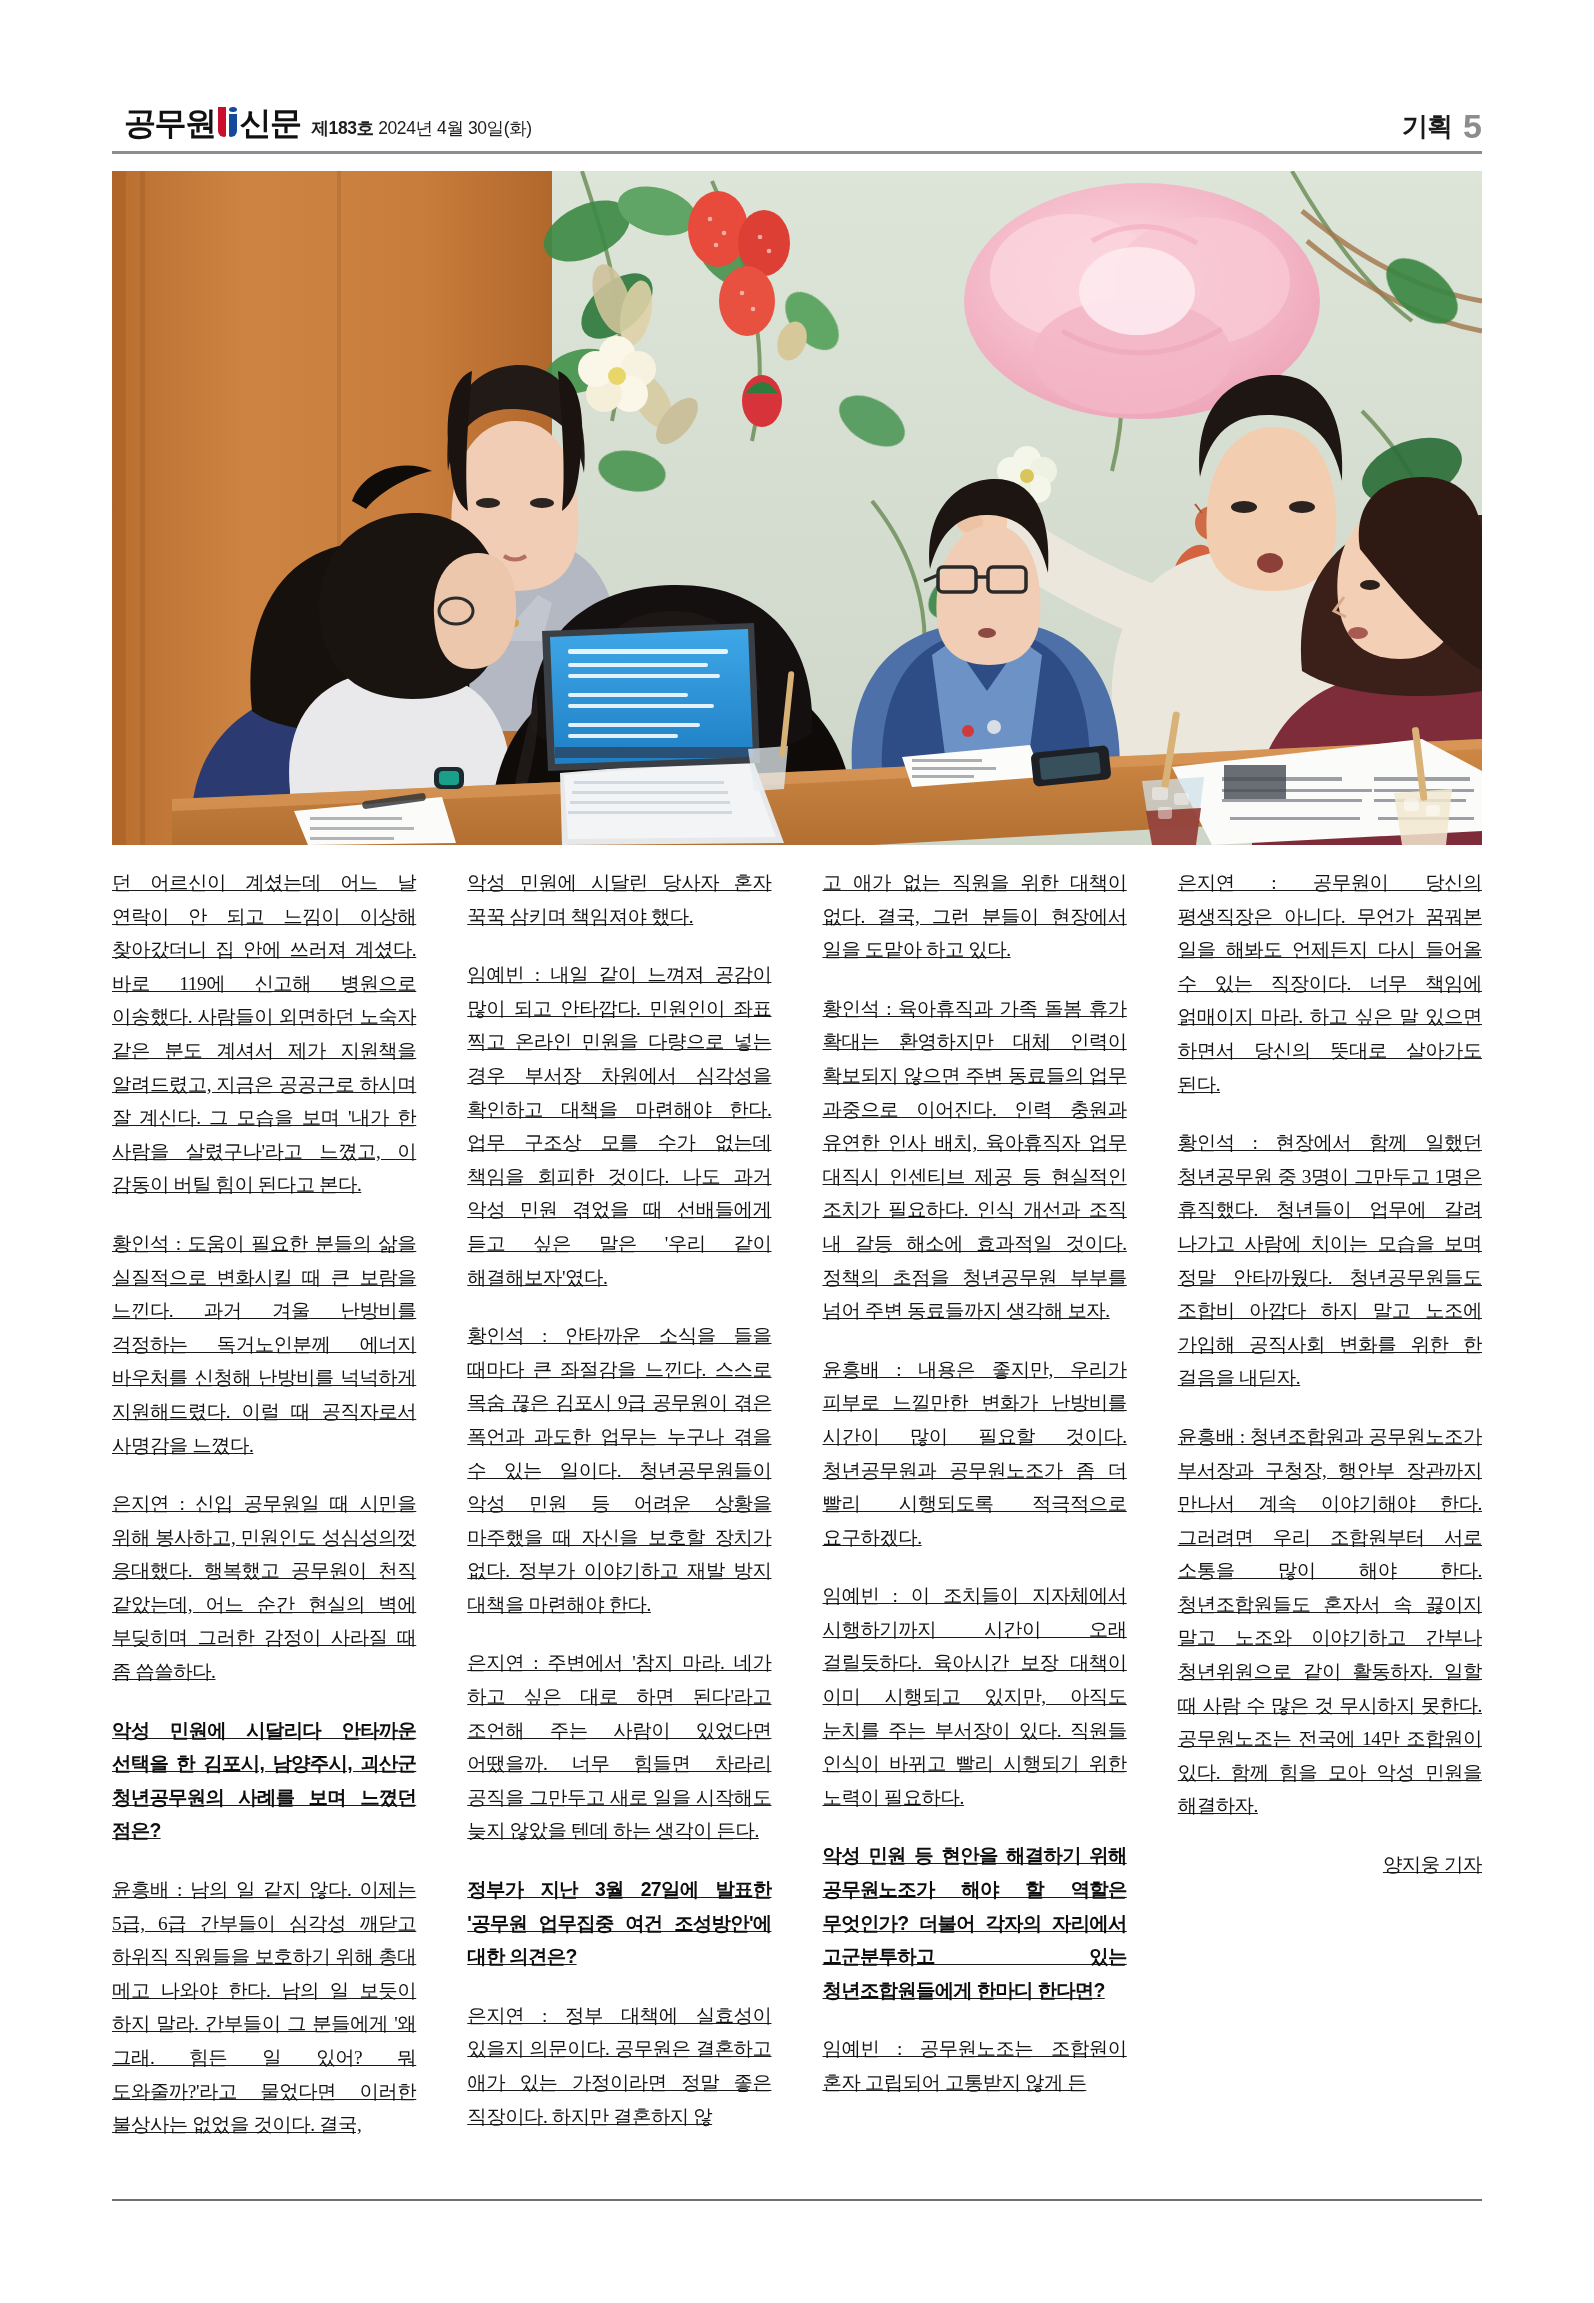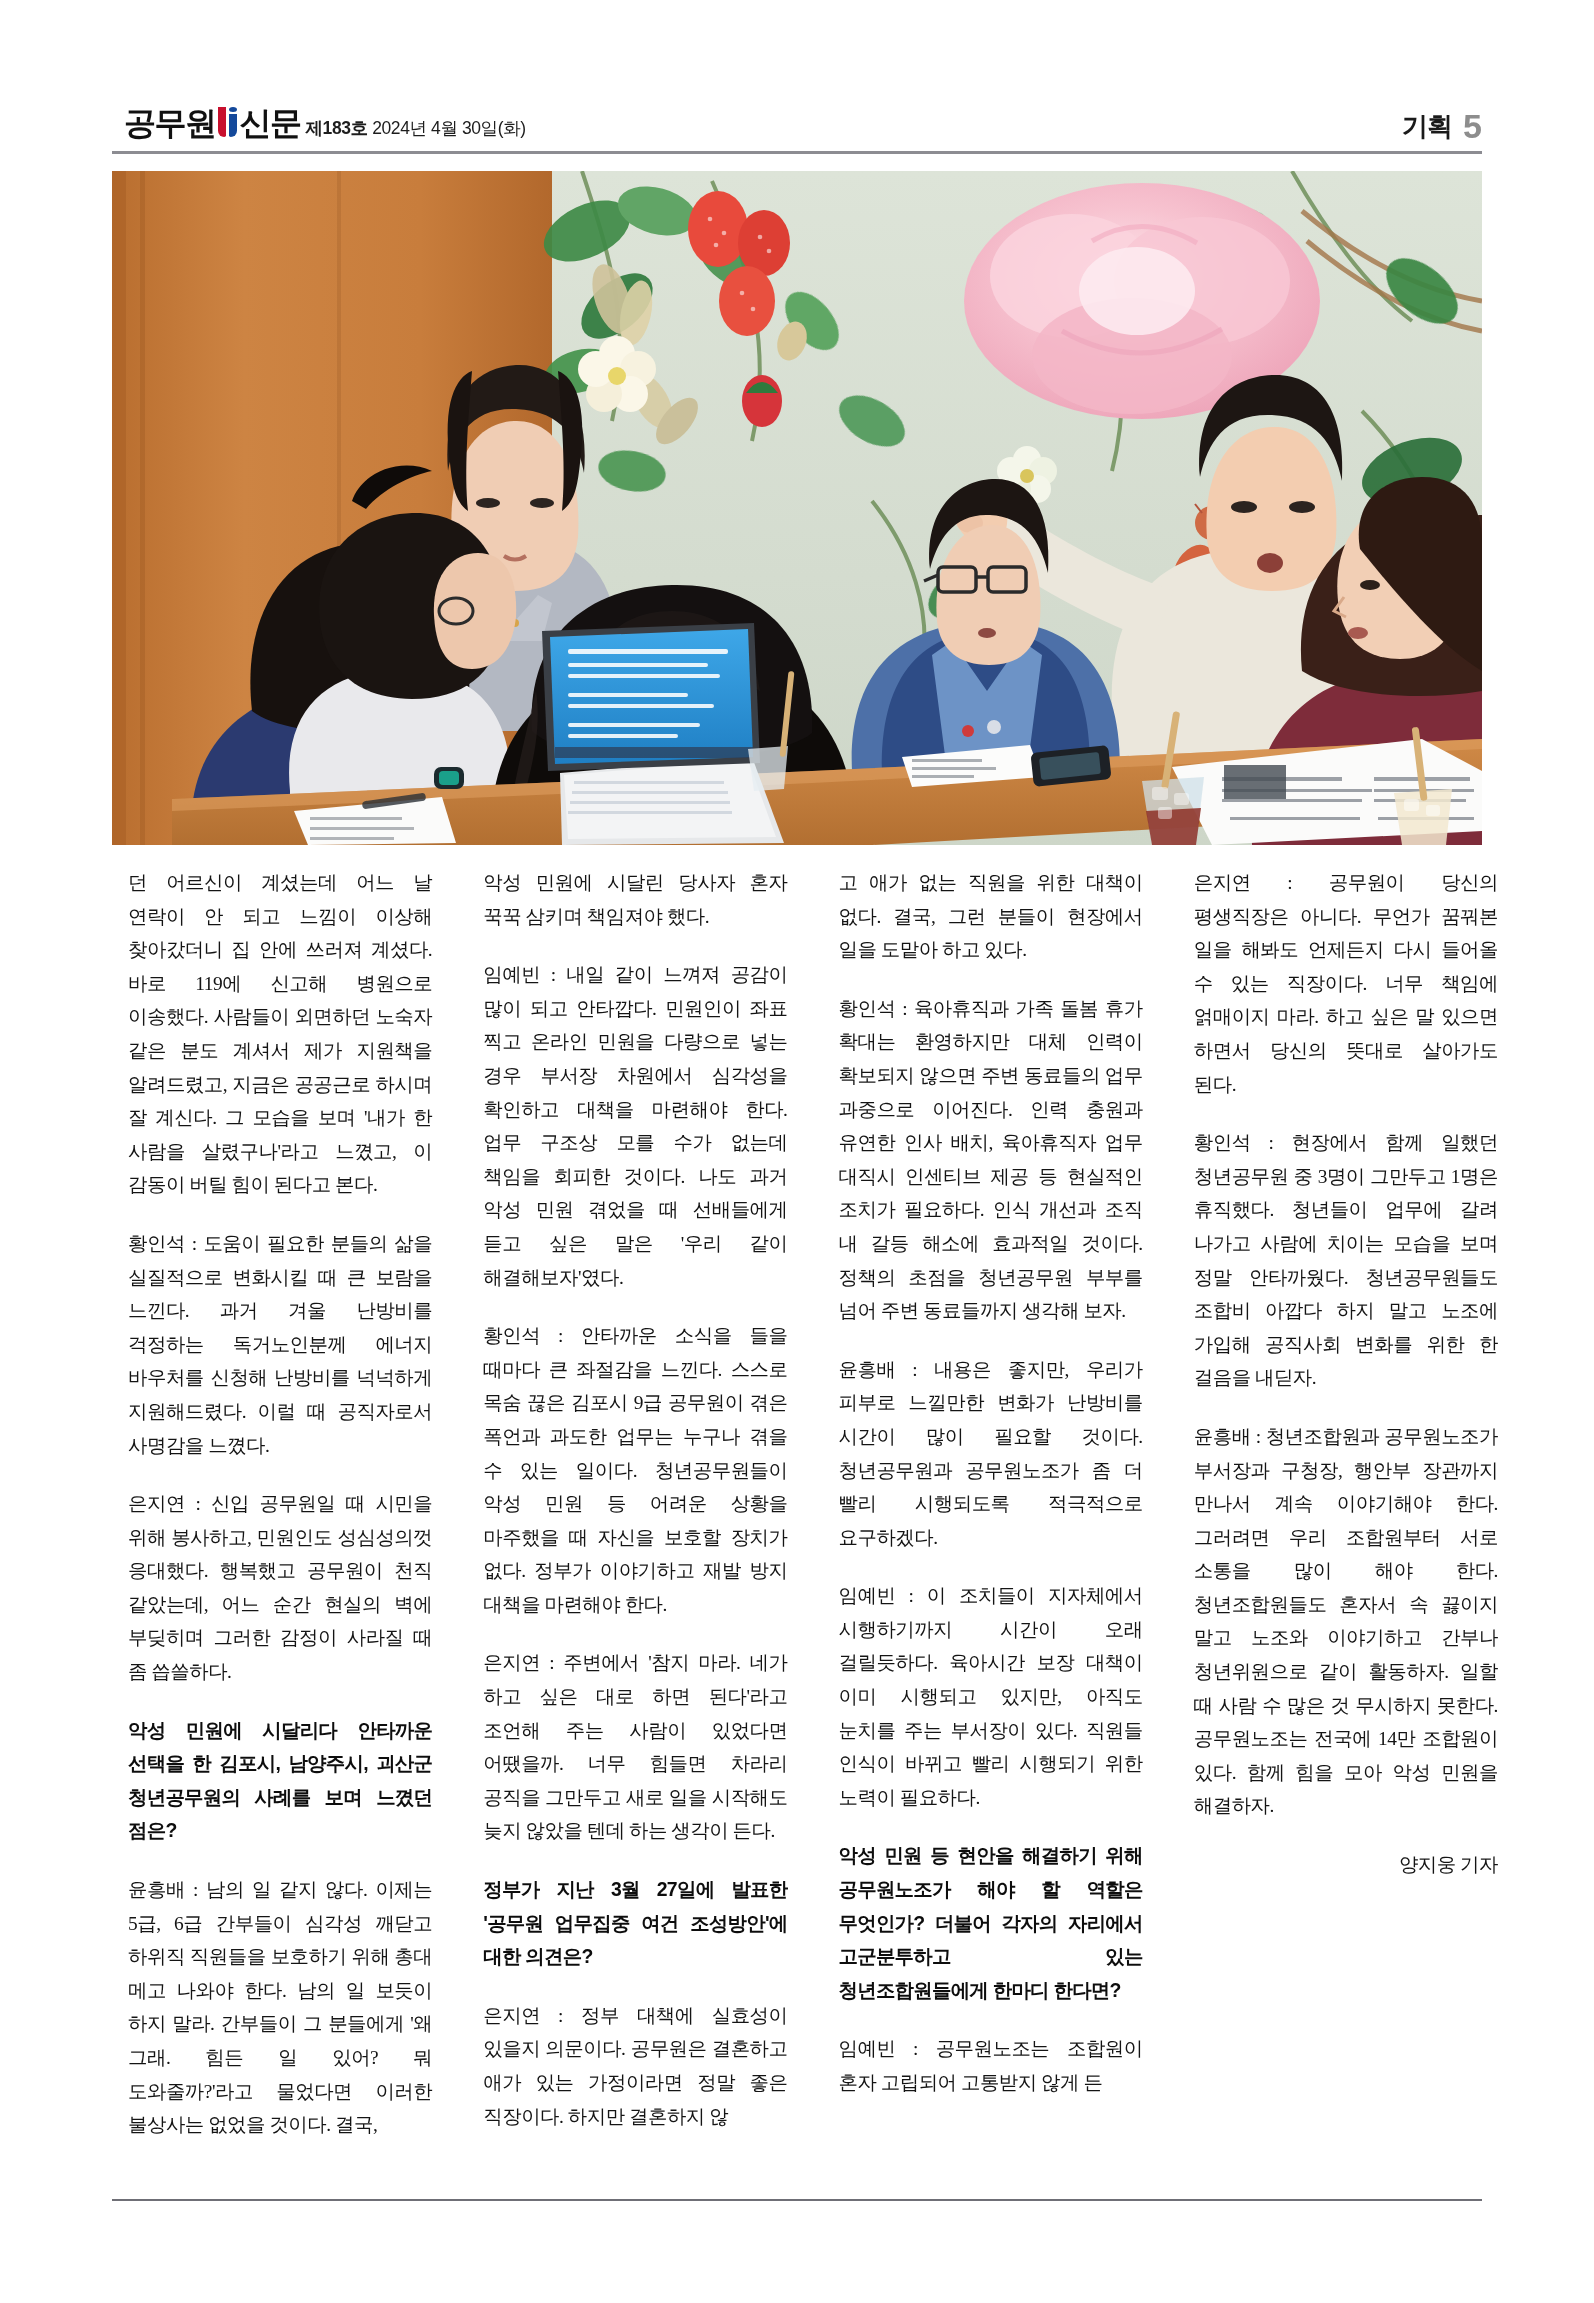--- a/index.html
+++ b/index.html
@@ -80,21 +80,21 @@
     top: 0;
     width: 8px;
     height: 5px;
     background: #14499b;
     border-radius: 50%;
   }
   .issue-info {
     font-family: "Liberation Sans", "DejaVu Sans", sans-serif;
     font-size: 17.5px;
     color: #1d1d1d;
-    margin-left: 5px;
+    margin-left: 11px;
     letter-spacing: -0.4px;
     font-weight: 400;
   }
   .issue-info .issue-no {
     font-weight: 700;
   }
 
   .masthead-right {
     position: absolute;
     right: 0;
@@ -136,26 +136,27 @@
     width: 1370px;
     height: 674px;
     overflow: hidden;
     background: #cfd6cb;
   }
   .photo svg { display: block; width: 100%; height: 100%; }
 
   
   .columns {
     position: absolute;
-    left: 128px;
+    left: 112px;
     top: 866px;
     width: 1370px;
     height: 1300px;
     display: flex;
     gap: 8px;
+    text-decoration: underline;
   }
   .col {
     width: 310px;
     margin-right: 43px;
   }
   .col:last-child { margin-right: 0; }
 
   p.body-text {
     margin: 0 0 25px 0;
     font-family: "Liberation Serif", "DejaVu Serif", serif;

